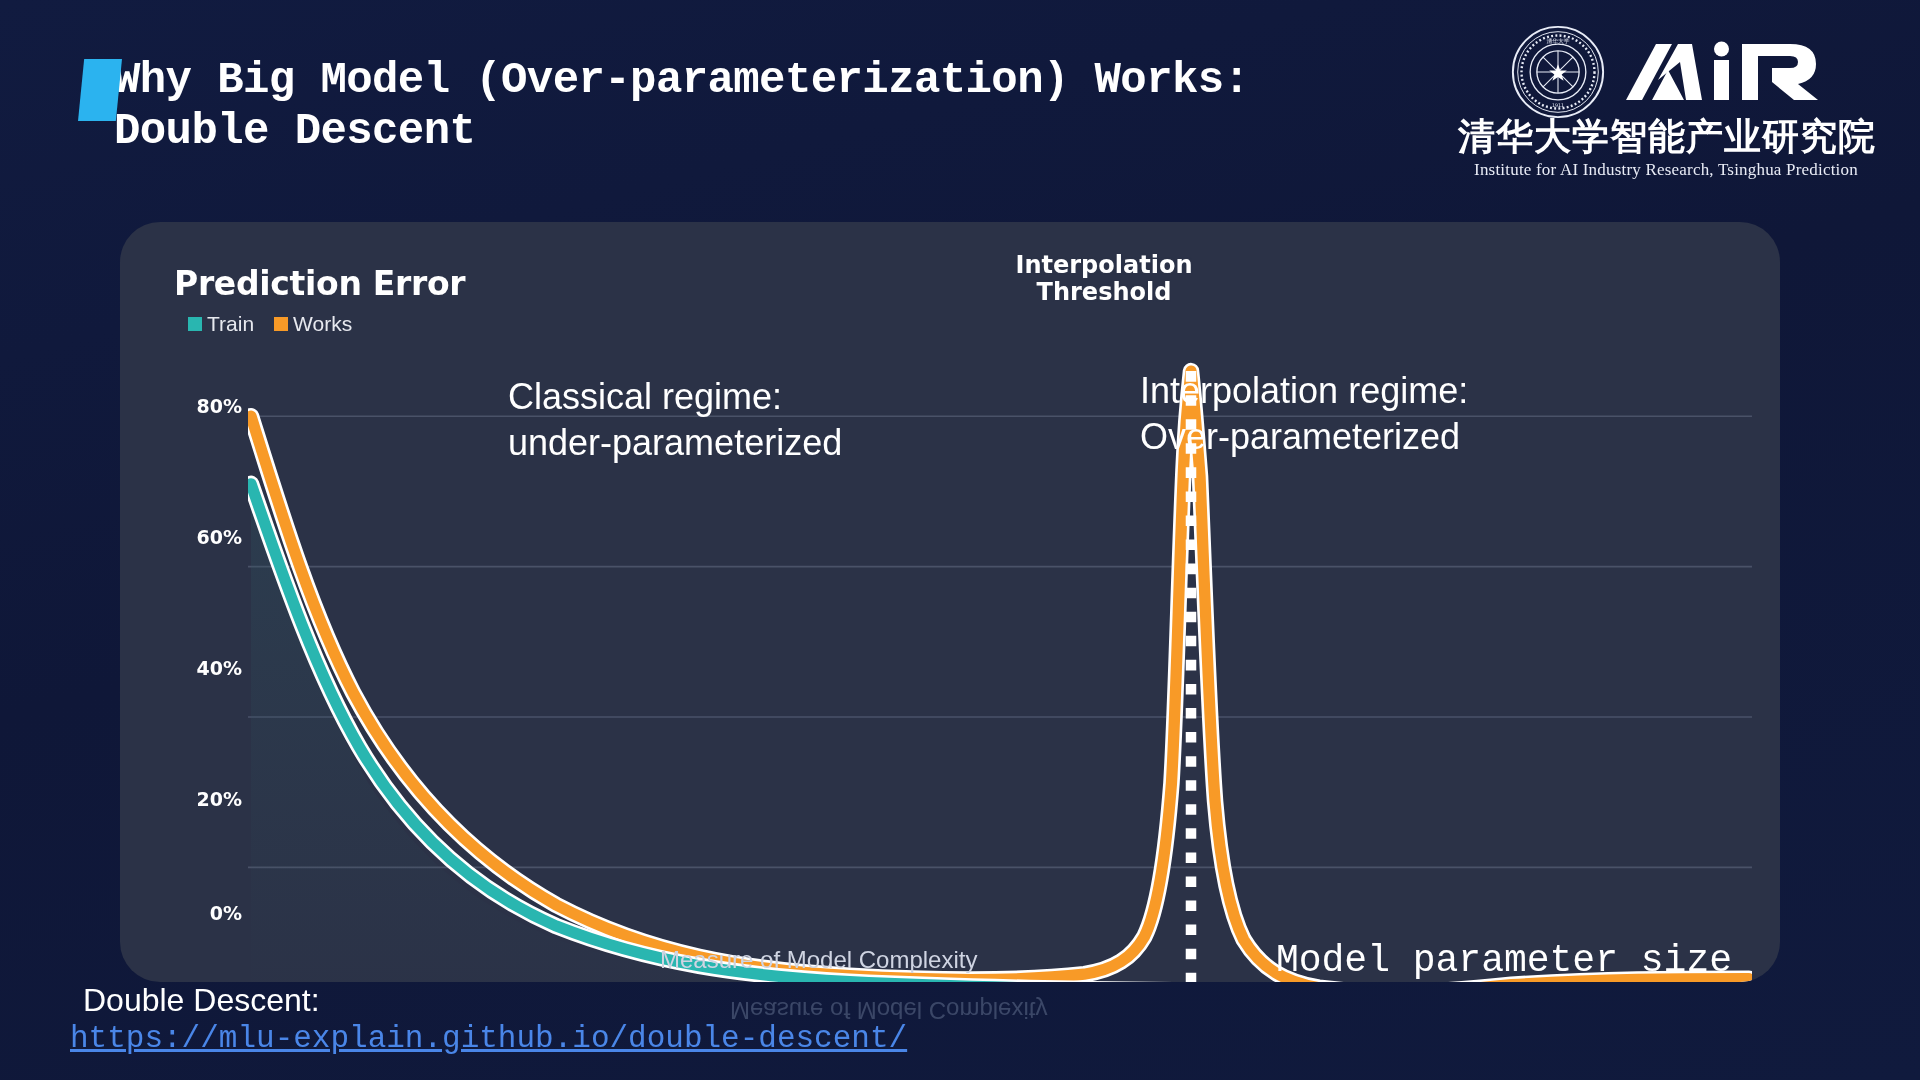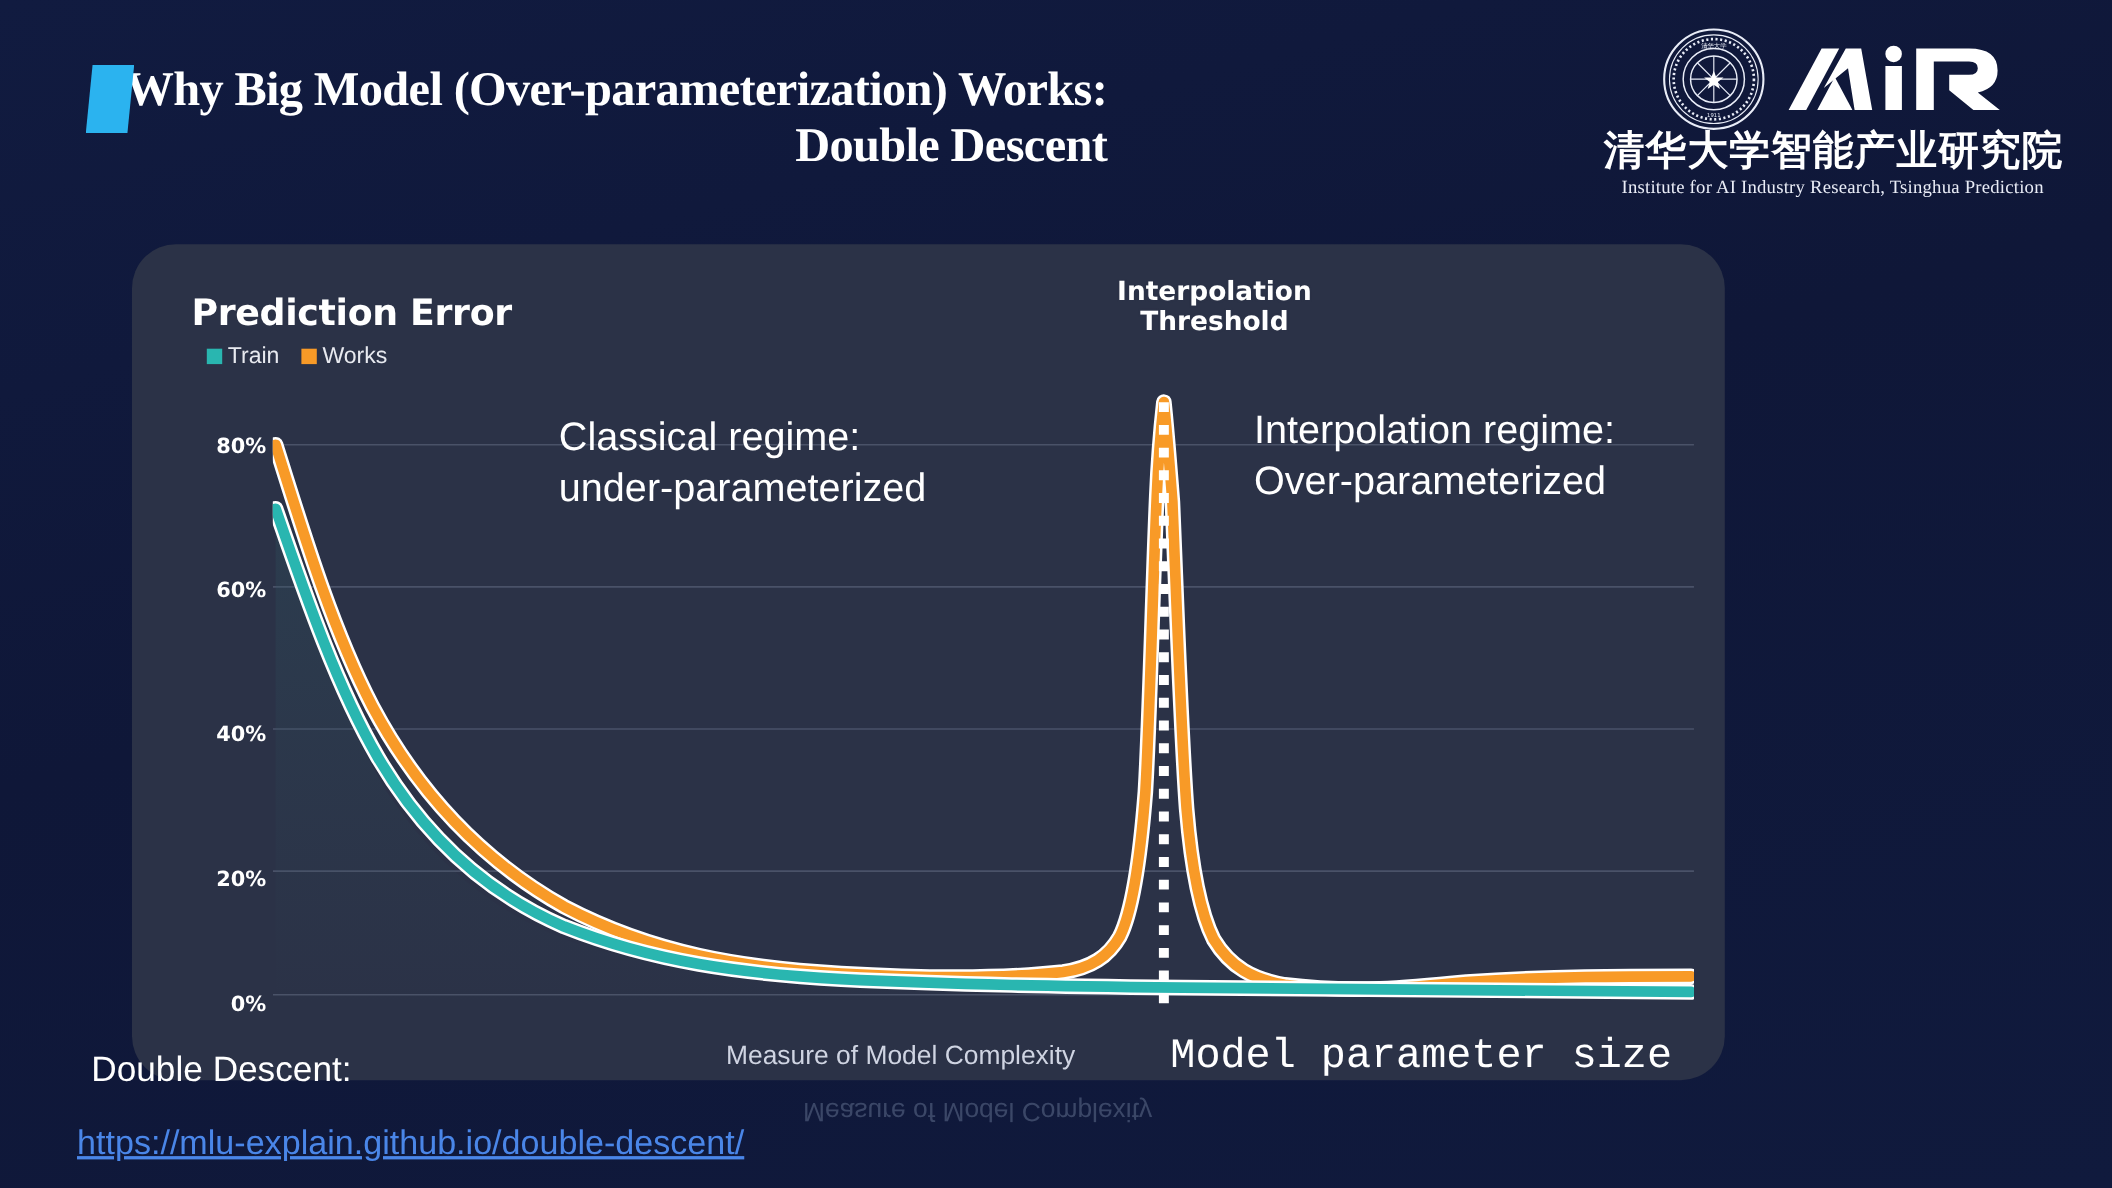--- a/index.html
+++ b/index.html
@@ -22,29 +22,28 @@
     display: flex; align-items: flex-start;
   }
   .title-flag {
     width: 44px; height: 62px;
     background: #2bb3ef;
     clip-path: polygon(14% 0%, 100% 0%, 86% 100%, 0% 100%);
     margin-top: 4px; margin-right: 6px;
     flex: none;
   }
   .title-text {
-    font-family: Liberation Serif, serif;
+    font-family: Liberation Mono, monospace;
     font-weight: bold;
     font-size: 44px;
     line-height: 1.16;
     color: #ffffff;
     letter-spacing: -0.6px;
     white-space: pre-line;
     margin-left: -14px;
-    text-align: right;
   }
 
   
   .logo {
     position: absolute;
     right: 44px; top: 24px;
     width: 420px;
     text-align: center;
   }
   .logo-row { display: flex; align-items: center; justify-content: center; gap: 16px; }
@@ -61,21 +60,21 @@
   .logo-en {
     font-family: "Liberation Serif", serif;
     font-size: 17px; color: #e9ecf6;
     margin-top: 3px; letter-spacing: 0.2px;
   }
 
   
   .chart-card {
     position: absolute;
     left: 120px; top: 222px;
-    width: 1448px; height: 760px;
+    width: 1660px; height: 760px;
     background: #2b3247;
     border-radius: 40px;
     overflow: hidden;
   }
   .chart-inner { position: absolute; inset: 0; }
 
   .chart-title {
     position: absolute; left: 54px; top: 42px;
     font-family: "DejaVu Sans", sans-serif;
     font-weight: bold; font-size: 33px; color: #ffffff;
@@ -167,22 +166,22 @@
   }
   .caption-title {
     font-size: 32px; color: #ffffff;
     font-family: "Liberation Sans", sans-serif;
     line-height: 1.22;
     margin-left: 13px;
   }
   .caption-link {
     font-size: 31px; color: #4a86e8;
     text-decoration: underline;
-    font-family: Liberation Sans, sans-serif;
-    display: inline-block; line-height: 1.22; margin-top: 28px;
+    font-family: Liberation Mono, monospace;
+    display: inline-block; line-height: 1.22;
   }
 </style>
 </head>
 <body>
 
 <div class="slide">
 
   <div class="title-wrap">
     <span class="title-flag"></span>
     <div class="title-text">Why Big Model (Over-parameterization) Works:

